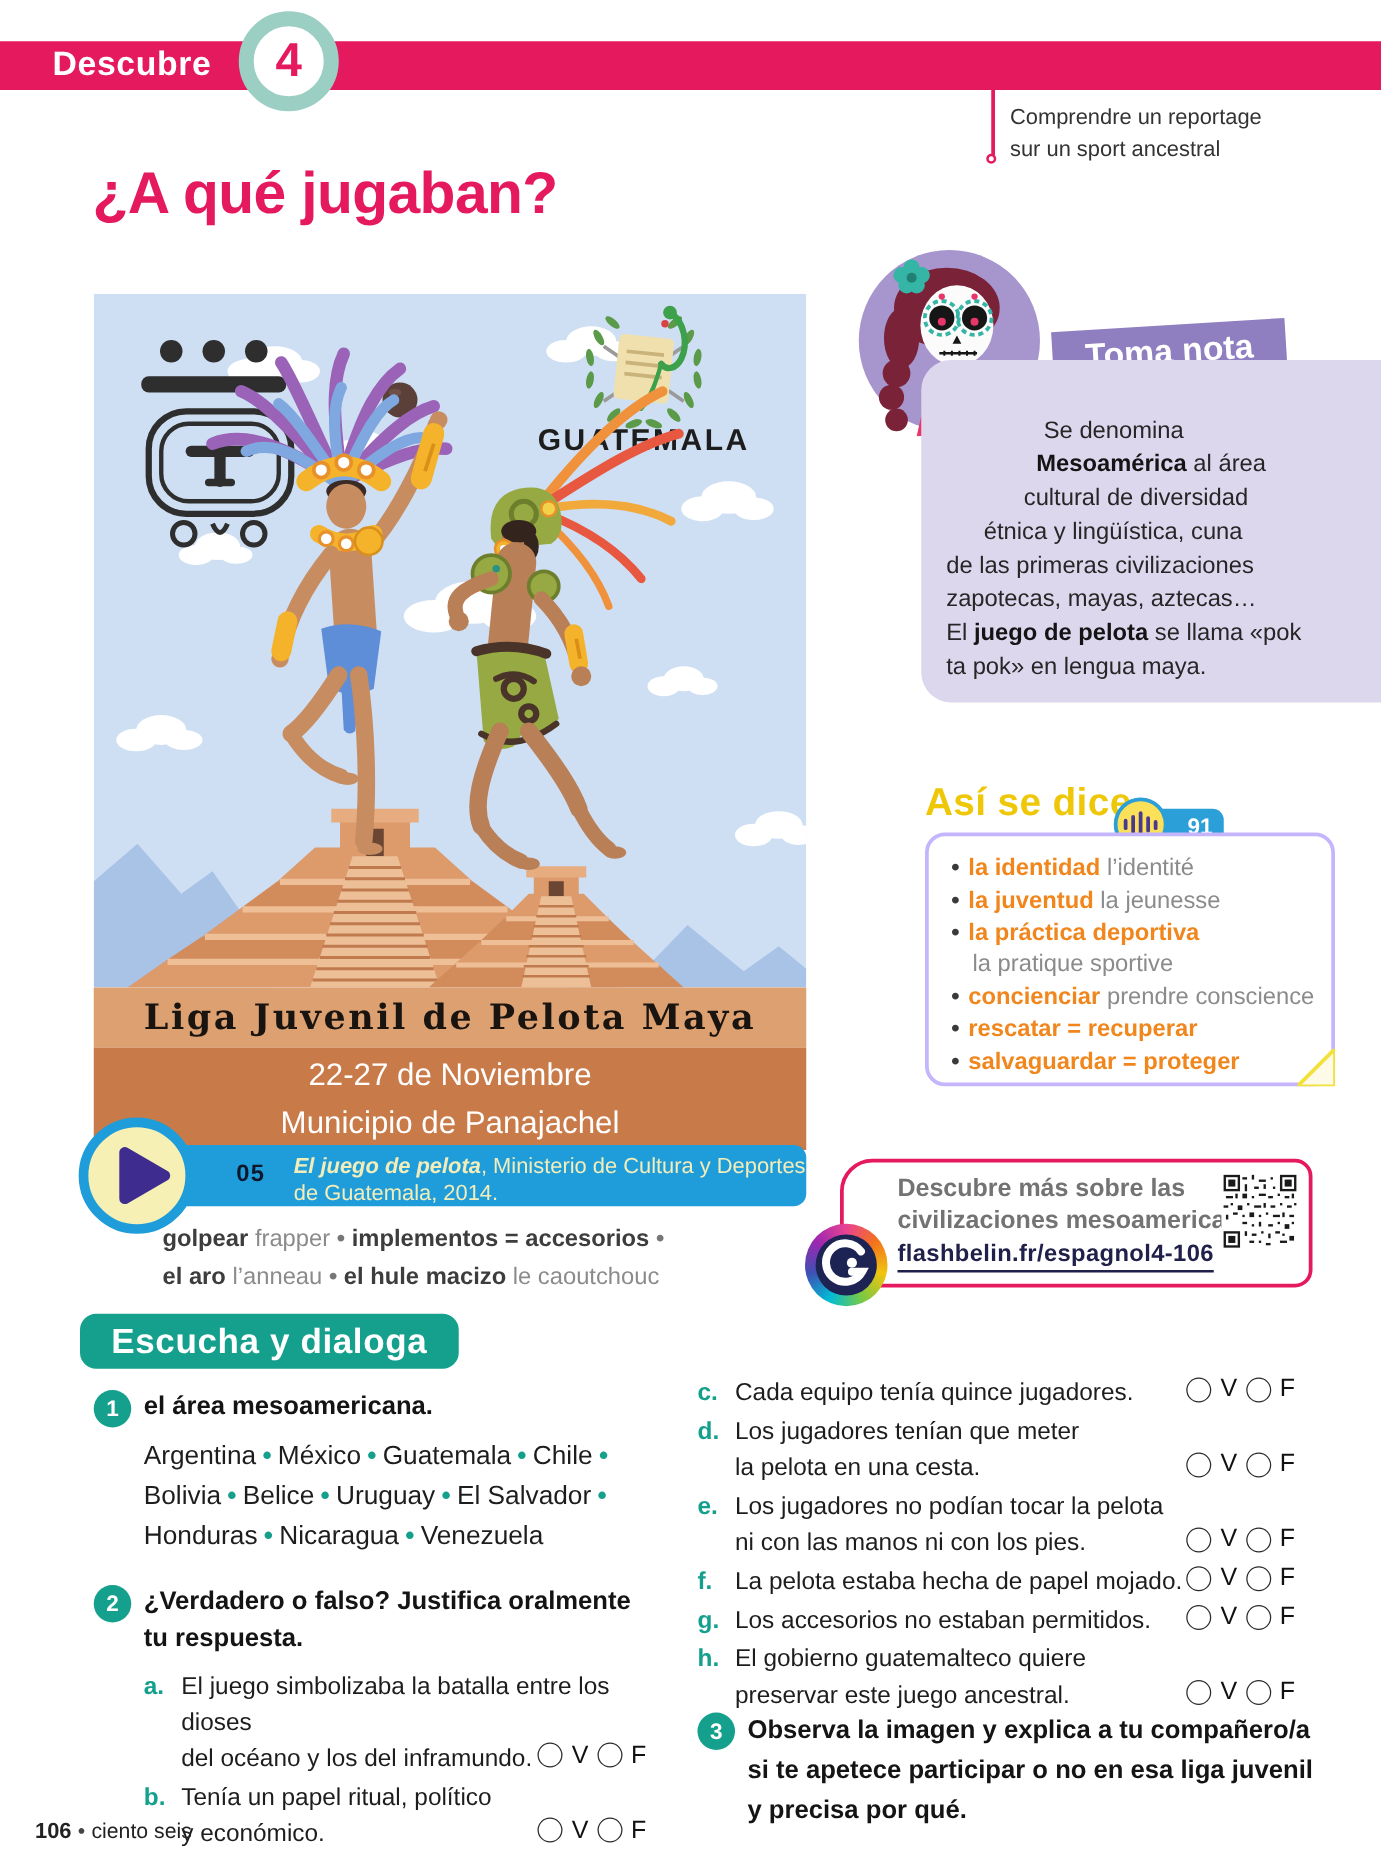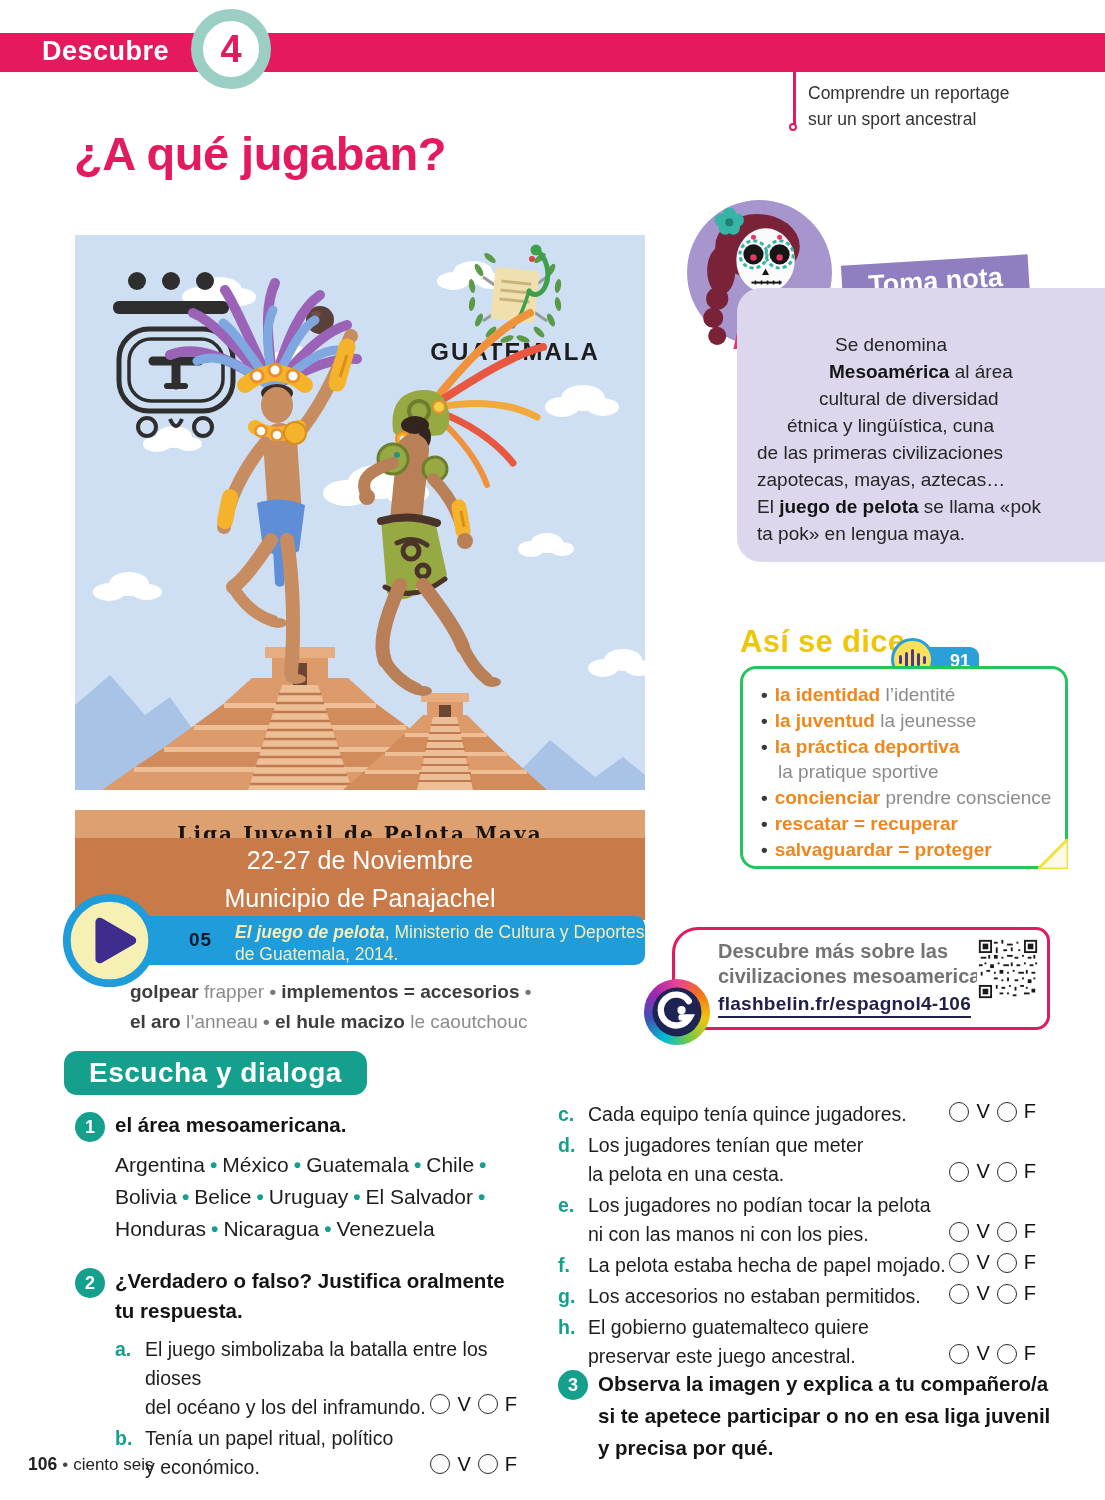--- a/index.html
+++ b/index.html
@@ -17,21 +17,21 @@
   .obj-line { position:absolute; left:0; top:0; width:3px; height:52px; background:#e5195e; }
   .obj-dot { position:absolute; left:-4px; top:51px; width:8px; height:8px; border:2.5px solid #e5195e; border-radius:50%; background:#fff; }
   .obj-text { position:absolute; left:15px; top:9px; font-size:17.5px; line-height:1.48; color:#333; }
   .page-title { position:absolute; left:74px; top:126px; font-size:47px; font-weight:800; color:#e5195e; letter-spacing:-.5px; }
 
   
   .poster { position:absolute; left:75px; top:235px; width:570px; height:690px; }
   .scene { position:absolute; left:0; top:0; }
   .p-title-band { position:absolute; left:0; top:555px; width:100%; height:48px; background:#dda071;
                   text-align:center; line-height:48px; font-family:"DejaVu Serif", serif;
-                  font-weight:700; font-size:20px; color:#191410; letter-spacing:2px;margin-top:20px; }
+                  font-weight:700; font-size:28px; color:#191410; letter-spacing:2px; }
   .p-date-band { position:absolute; left:0; top:603px; width:100%; height:82px; background:#c97a49;
                  text-align:center; color:#fff; font-size:25px; padding-top:3px; line-height:38px; }
   .audio-bar { position:absolute; left:30px; top:681px; right:0; height:49px; background:#1f9dda; border-radius:10px; }
   .track { position:absolute; left:84px; top:13px; color:#0f172a; font-size:19px; font-weight:700; letter-spacing:1px; }
   .audio-text { position:absolute; left:130px; top:5px; color:#f3edba; font-size:17.5px; line-height:1.26; }
   .audio-text .wt { font-style:italic; font-weight:700; }
   .play-btn { position:absolute; left:-14px; top:657px; width:97px; height:97px; cursor:pointer; }
   .vocab { position:absolute; left:55px; top:742px; font-size:19px; line-height:1.58; color:#8b8b8b; }
   .vocab b { color:#3d3d3d; }
   .vocab .sep { color:#777; font-weight:700; }
@@ -48,21 +48,21 @@
 
   
   .asi-title { position:absolute; left:740px; top:624px; font-size:31px; font-weight:800; color:#eec808; letter-spacing:.3px; }
   .audio-badge { position:absolute; left:891px; top:638px; width:92px; height:46px; cursor:pointer; }
   .badge-rect { position:absolute; left:22px; top:9px; width:66px; height:28px; background:#2a9fd8; border-radius:9px;
                 color:#fff; font-size:18px; font-weight:800; text-align:right; padding-right:9px; line-height:28px; }
   .badge-circle { position:absolute; left:0; top:0; width:43px; height:43px; background:#fbe05a; border:3px solid #2a9fd8;
                   border-radius:50%; display:flex; align-items:center; justify-content:center; gap:2.5px; }
   .bar { width:3.5px; background:#4a3a8f; border-radius:2px; }
   .asi-box { position:absolute; left:740px; top:666px; width:328px; height:203px; background:#fff;
-             border:3px solid #22c55e; border-radius:16px; padding:13px 8px 8px 18px; font-size:19px; line-height:25px; }
+             border:3px solid #c4b5fd; border-radius:16px; padding:13px 8px 8px 18px; font-size:19px; line-height:25px; }
   .asi-item { margin-bottom:1px; }
   .asi-item .blt { color:#3a3a3a; font-weight:700; margin-right:7px; }
   .asi-item .es { color:#f0861c; font-weight:700; }
   .asi-item .fr { color:#8b8b8b; }
   .fr-line2 { margin-left:17px; color:#8b8b8b; }
   .asi-fold { position:absolute; right:-3px; bottom:-3px; }
 
   
   .discover-box { position:absolute; left:672px; top:927px; width:378px; height:103px; background:#fff;
                   border:3px solid #e5195e; border-radius:26px 14px 14px 18px; }

